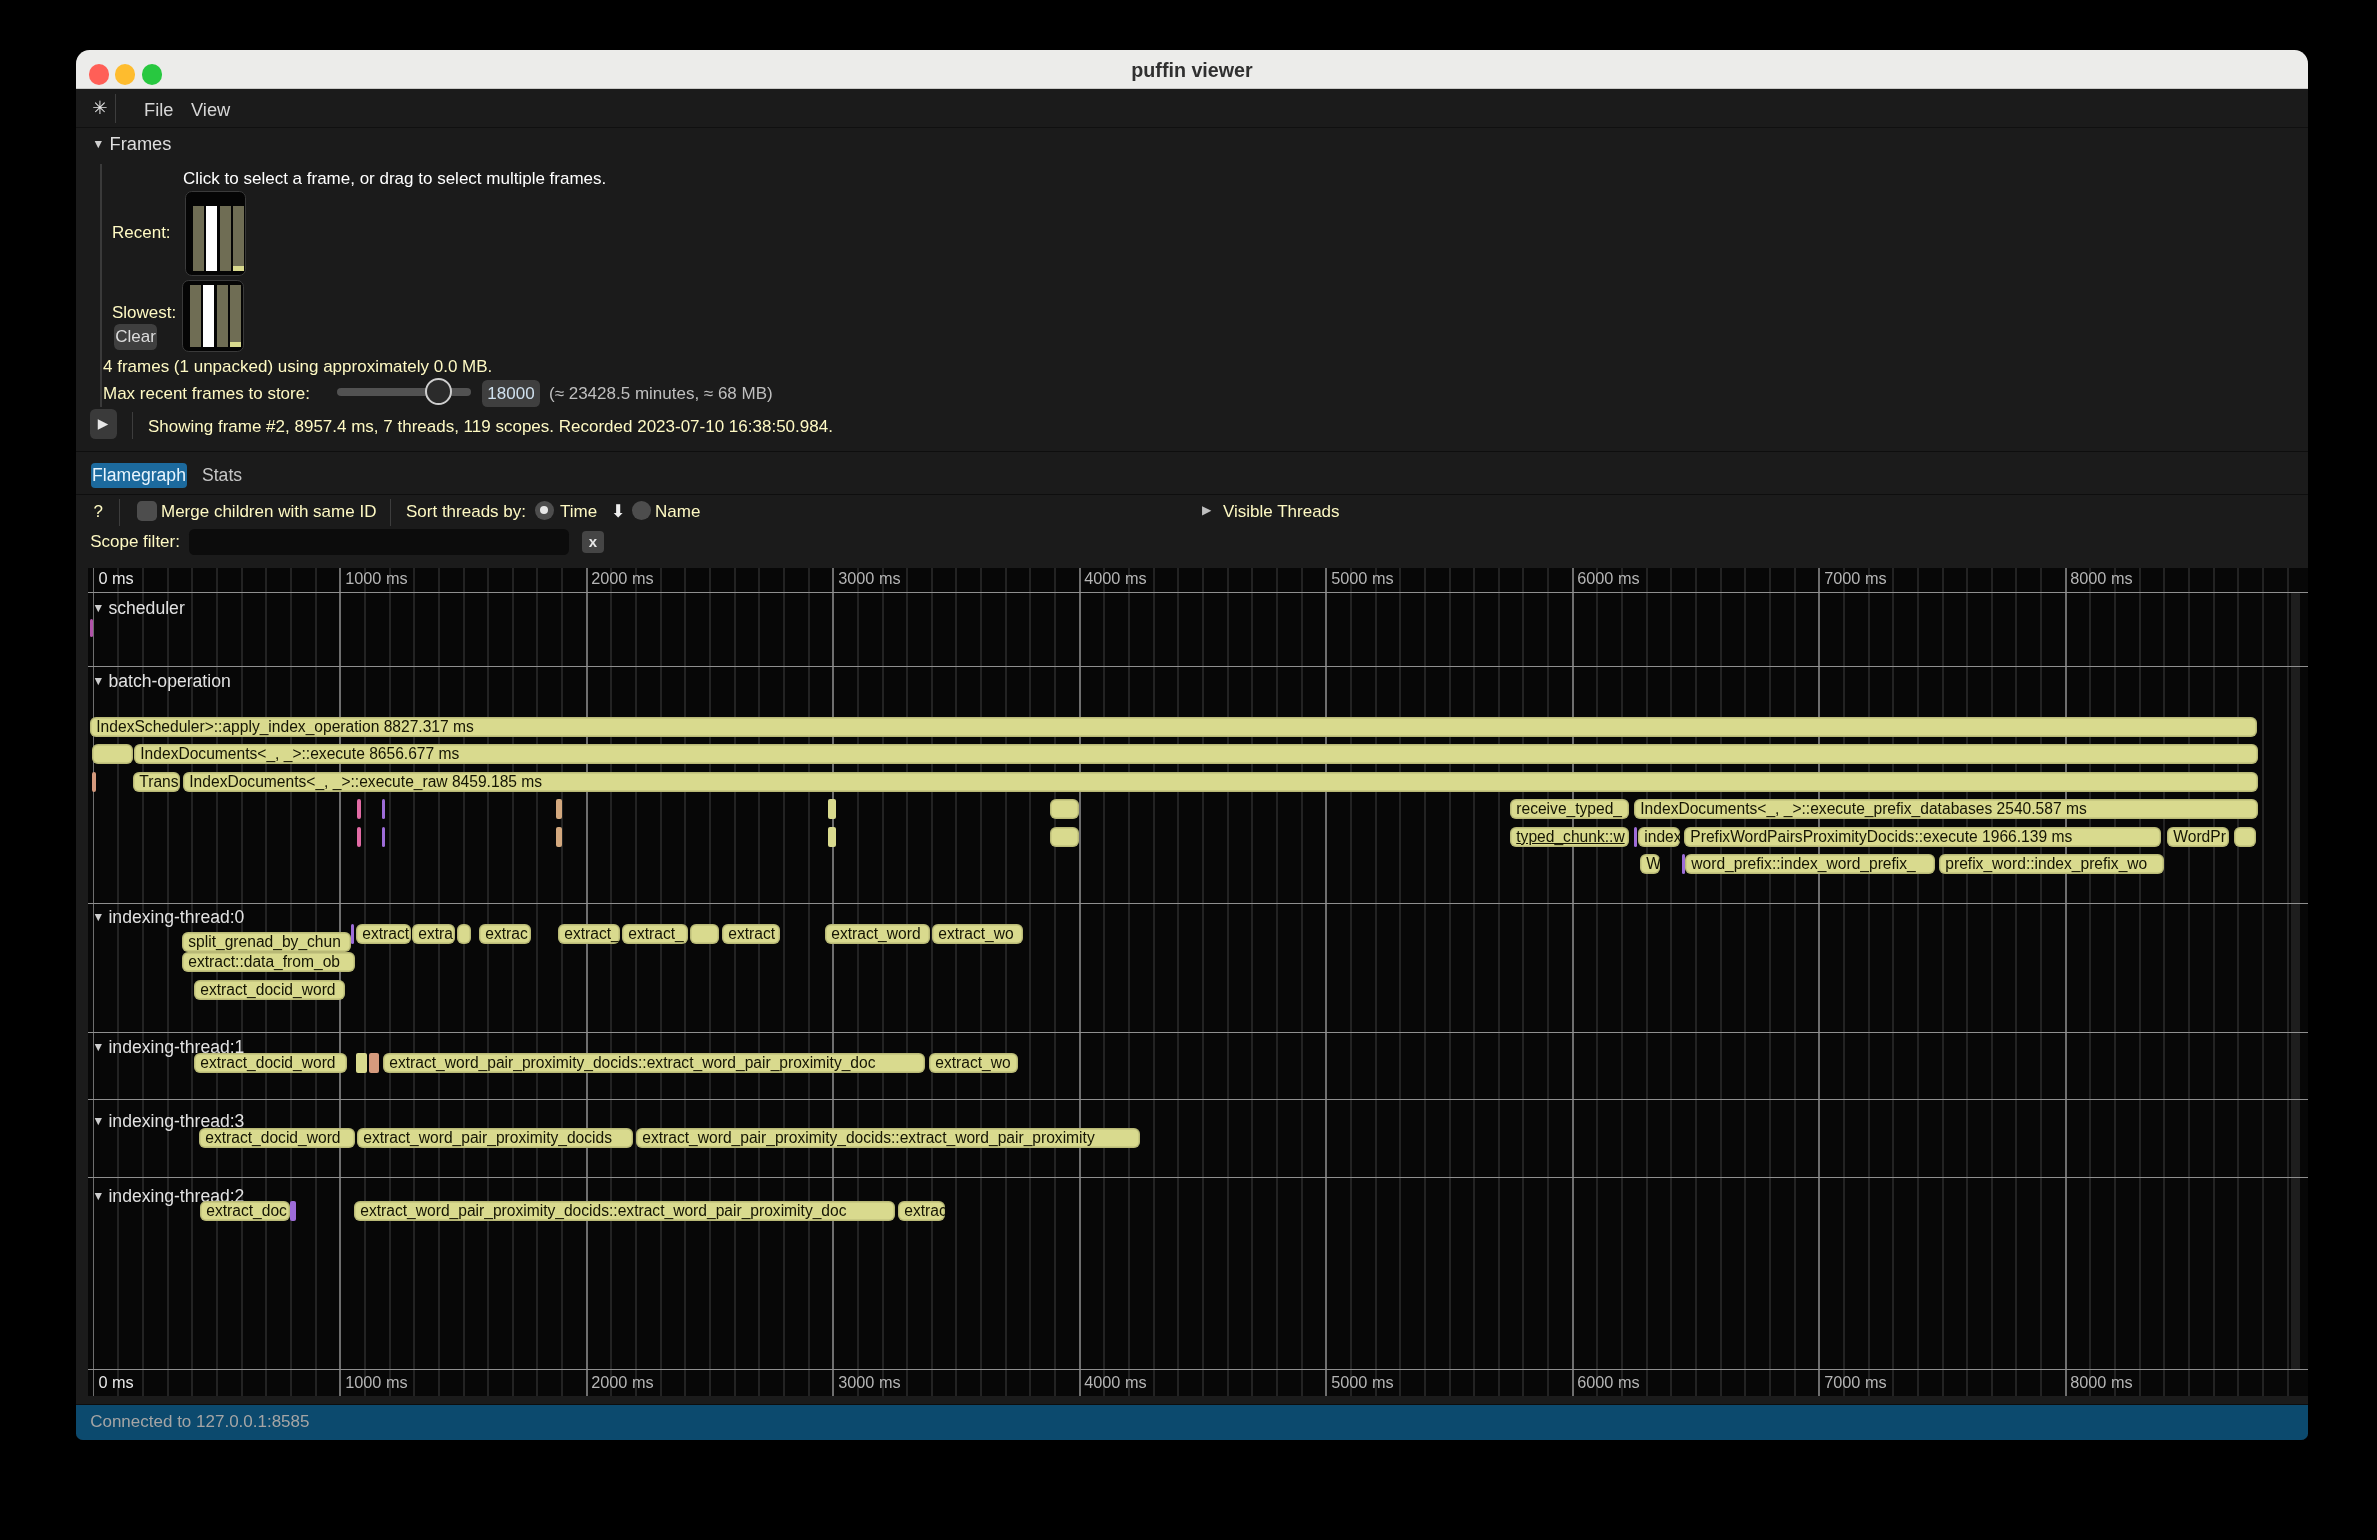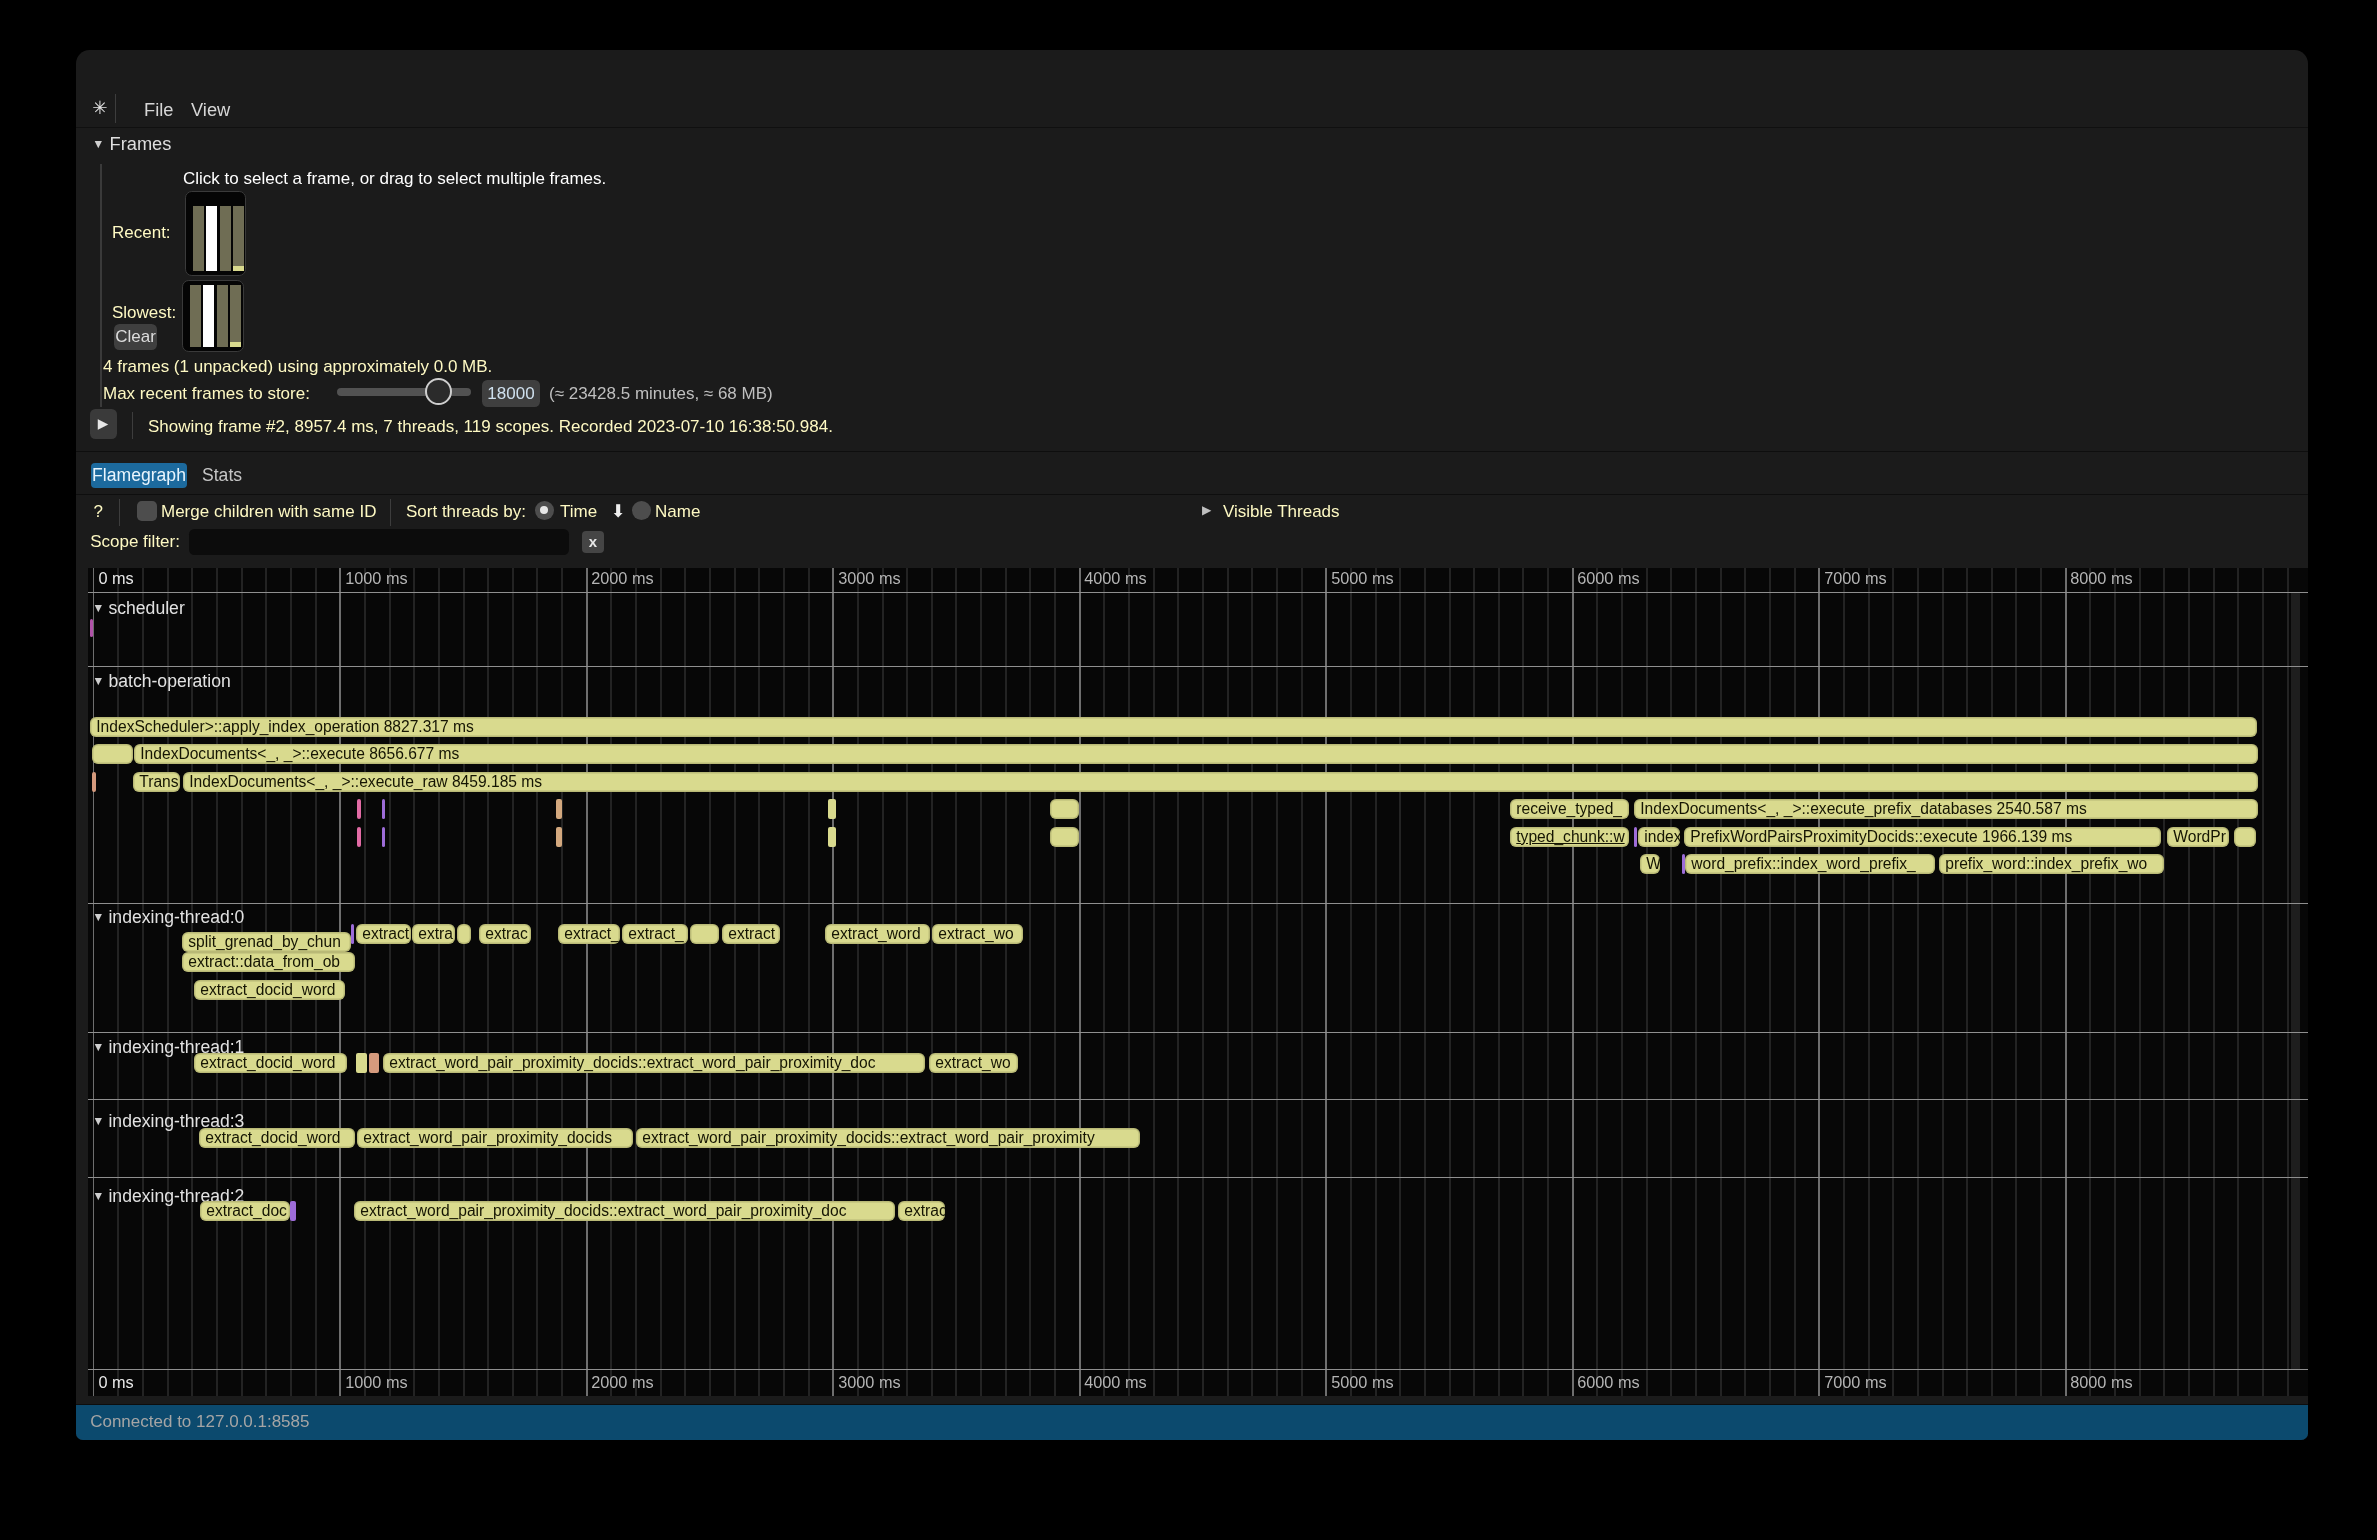--- a/index.html
+++ b/index.html
@@ -91,20 +91,26 @@
   .bar.tick{border-radius:2px;padding:0;box-shadow:none;}
   
   #footer{position:absolute;left:0;top:1354px;width:100%;height:36px;background:#0c4a6e;border-top:1.4px solid #0d0d0d;}
   #footer .lbl{left:14.2px;top:6.8px;color:#a5a5a5;}
 </style>
 </head>
 <body>
 
 <div id="window">
 
+  <div id="titlebar">
+    <span class="tl red"></span>
+    <span class="tl yellow"></span>
+    <span class="tl green"></span>
+    <div class="title">puffin viewer</div>
+  </div>
 
   <div id="menubar">
     <span class="theme">✳</span>
     <span class="vdiv"></span>
     <span class="mi" id="mi-file">File</span>
     <span class="mi" id="mi-view">View</span>
   </div>
 
   <div class="lbl" id="frames-header"><span class="tri">▼</span> <span>Frames</span></div>
   <div id="frames-guide"></div>

